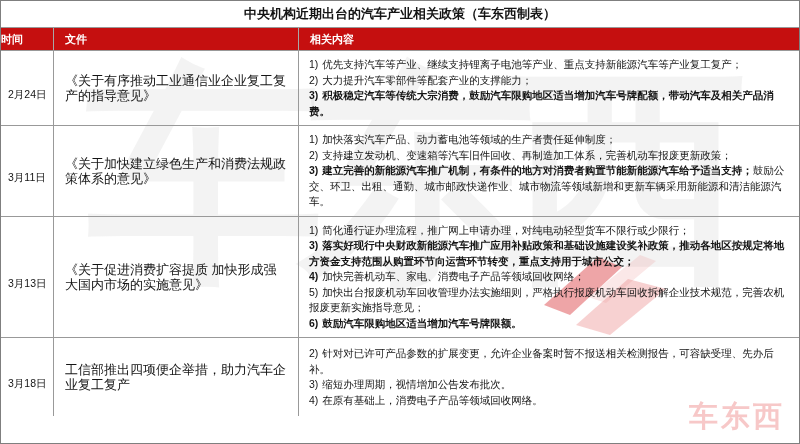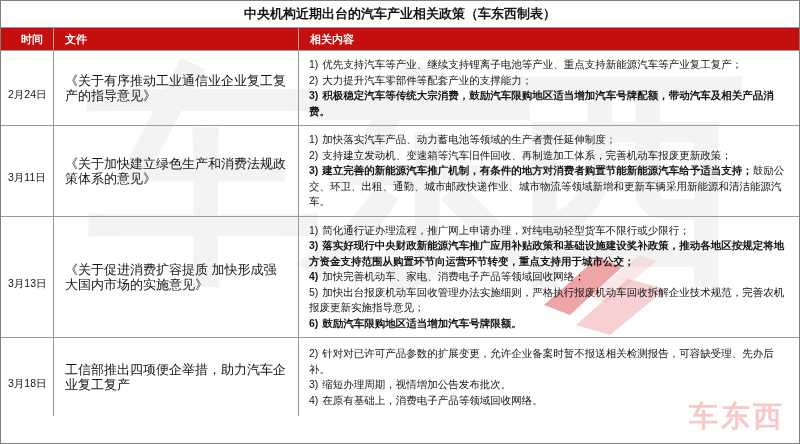--- a/index.html
+++ b/index.html
@@ -26,21 +26,21 @@
     position:relative; z-index:2; flex:0 0 26px; background:#ffffff;
     display:flex; align-items:center; justify-content:center;
     font-weight:bold; font-size:13px; border-bottom:1px solid #999999;
   }
   .header-row {
     position:relative; z-index:2; flex:0 0 22px;
     display:grid; grid-template-columns:53px 245px 1fr;
     color:#ffffff; font-weight:bold; font-size:11px;
     border-bottom:1px solid #999999;
   }
-  .header-cell { display:flex; align-items:center; padding-left:20px; box-sizing:border-box; }
+  .header-cell { display:flex; align-items:center; padding-left:0; box-sizing:border-box; }
   .header-cell.c1, .header-cell.c2 { border-right:1px solid #a8a8a8; }
   .header-cell.c2, .header-cell.c3 { padding-left:11px; }
   
   .tbody { position:relative; z-index:1; flex:1; display:flex; flex-direction:column; }
   .trow { display:grid; grid-template-columns:53px 245px 1fr; flex:0 0 auto; }
   .trow:not(:last-child) { border-bottom:1px solid #999999; }
   .trow:nth-child(1) { min-height:66px; }
   .trow:nth-child(2) { min-height:78px; }
   .trow:nth-child(3) { min-height:113px; }
   .trow:nth-child(4) { min-height:78px; }

